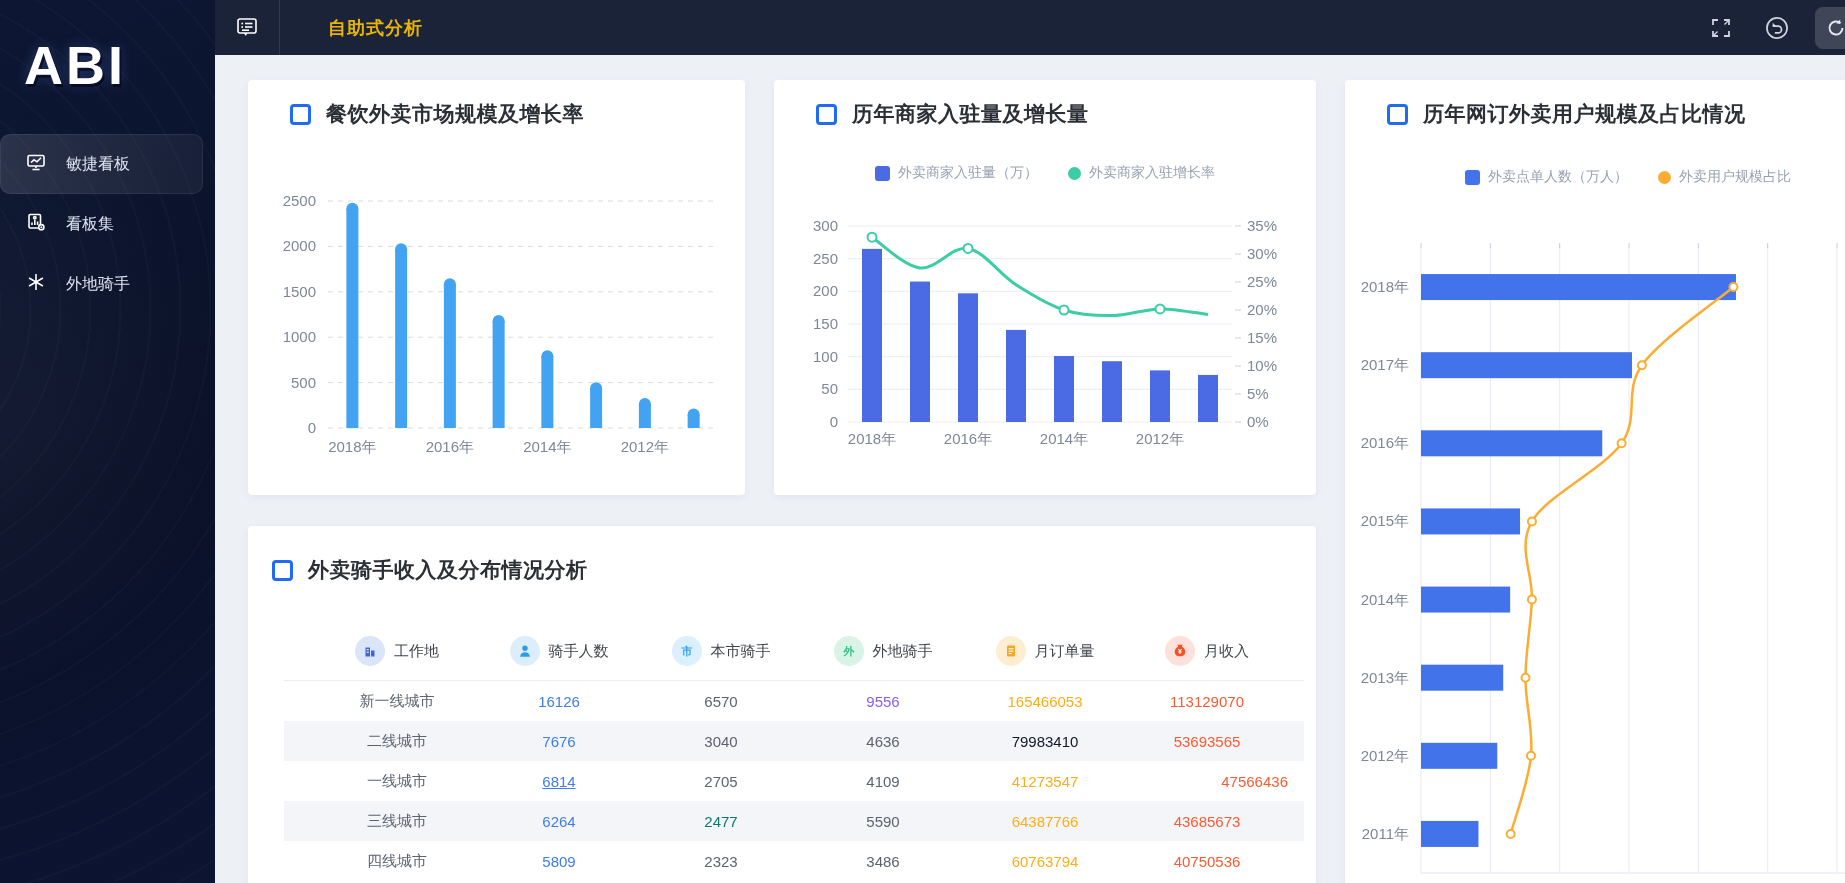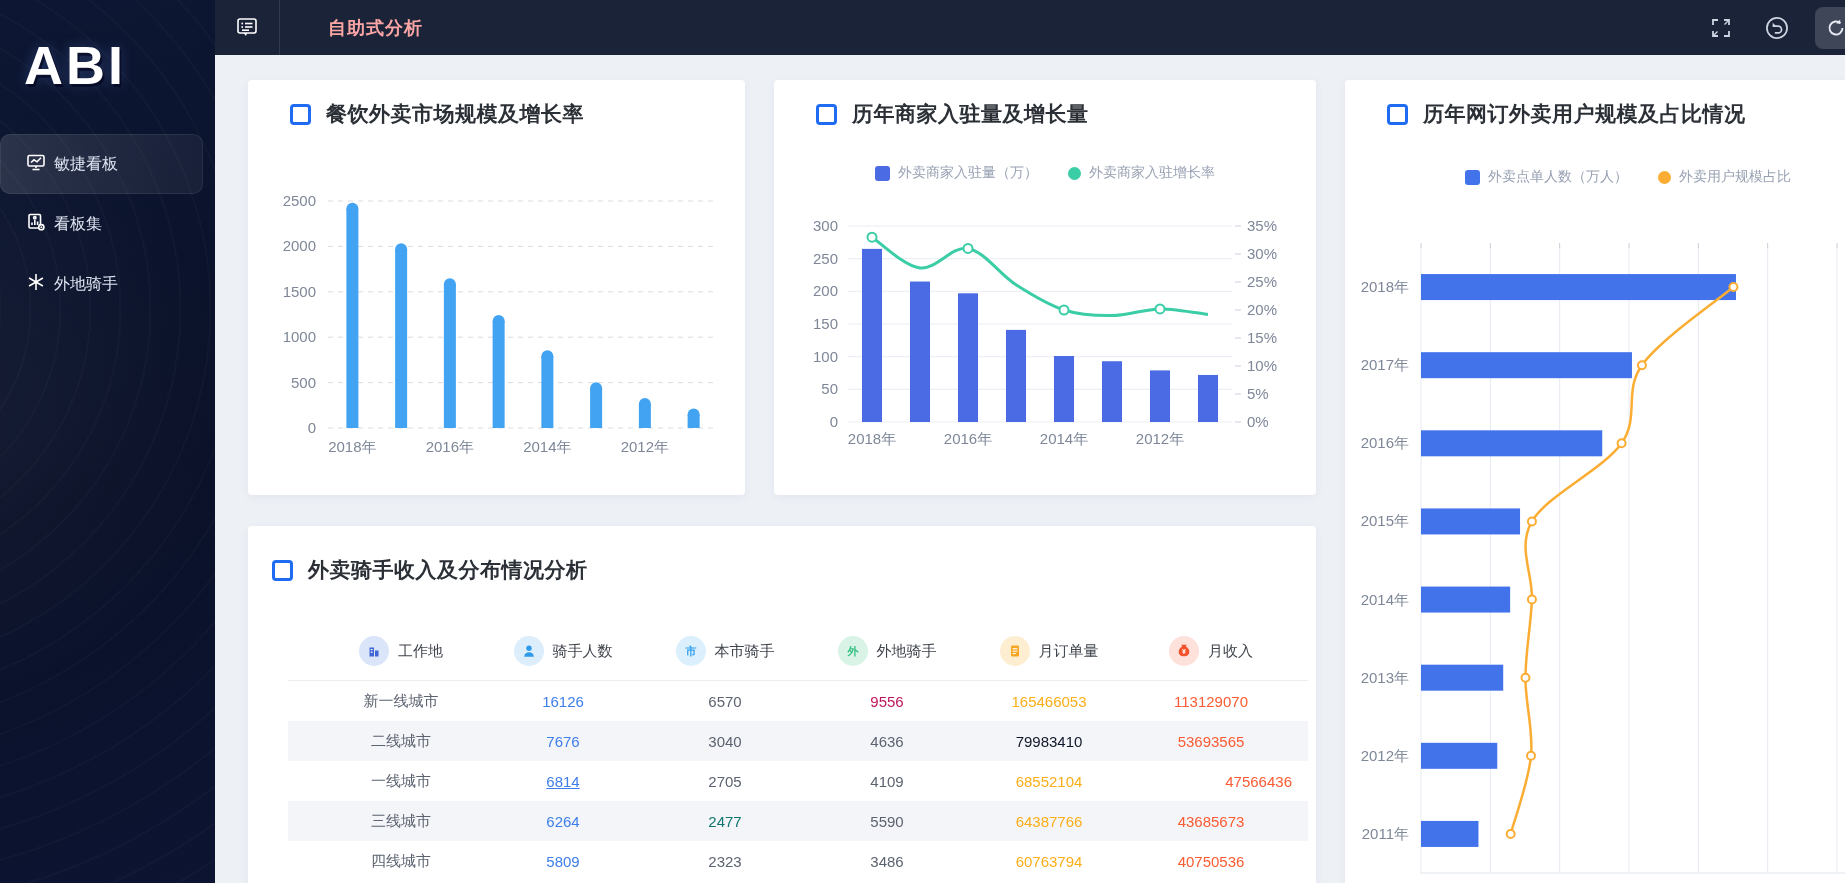--- a/index.html
+++ b/index.html
@@ -6,31 +6,31 @@
     font-family:"Liberation Sans","DejaVu Sans",sans-serif;background:#edf0f5;}
   
   .sidebar{position:absolute;left:0;top:0;width:215px;height:883px;z-index:5;
     background:
       radial-gradient(circle at -40% 45%, rgba(255,255,255,0.05) 0, transparent 55%),
       repeating-radial-gradient(circle at -70% 35%, rgba(255,255,255,0.02) 0 2px, transparent 2px 30px),
       linear-gradient(160deg,#0d1733 0%,#0a1128 55%,#0c1432 100%);}
   .logo{color:#fff;font-size:54px;font-weight:800;letter-spacing:3px;padding:34px 0 0 24px;
     text-shadow:2px 3px 0 rgba(0,0,25,.6),0 0 14px rgba(110,150,255,.28);}
   .menu{margin-top:38px;}
-  .menu-item{display:flex;align-items:center;gap:8px;height:60px;padding-left:26px;
+  .menu-item{display:flex;align-items:center;gap:20px;height:60px;padding-left:26px;
     color:#dfe5f2;font-size:16px;cursor:pointer;margin-right:12px;}
   .menu-item.active{background:linear-gradient(90deg,rgba(255,255,255,.12),rgba(255,255,255,.05));
     border-radius:10px;box-shadow:inset 0 0 0 1px rgba(255,255,255,.07);}
   .menu-item svg{flex:0 0 auto;}
   
   .topbar{position:absolute;left:215px;top:0;width:1630px;height:55px;background:#1a2338;z-index:4;}
   .tb-left{position:absolute;left:0;top:0;height:55px;display:flex;align-items:center;}
   .tb-iconbtn{width:64px;height:55px;display:flex;align-items:center;justify-content:center;cursor:pointer;}
   .tb-divider{width:1px;height:55px;background:rgba(255,255,255,.10);}
-  .tb-title{color:#fca5a5;font-size:18px;font-weight:700;margin-left:48px;letter-spacing:1px;}
+  .tb-title{color:#eab308;font-size:18px;font-weight:700;margin-left:48px;letter-spacing:1px;}
   .tb-right{position:absolute;right:-12px;top:0;height:55px;display:flex;align-items:center;gap:20px;}
   .tb-ic{width:36px;height:36px;display:flex;align-items:center;justify-content:center;cursor:pointer;}
   .tb-ic.tile{background:rgba(255,255,255,.16);border-radius:8px;width:42px;height:42px;}
   
   .main{position:absolute;left:215px;top:55px;width:1630px;height:828px;background:#edf0f5;}
   .card{position:absolute;background:#fff;border-radius:4px;box-shadow:0 2px 10px rgba(20,40,100,.05);}
   #card-market{left:33px;top:25px;width:497px;height:415px;}
   #card-merchants{left:559px;top:25px;width:542px;height:415px;}
   #card-users{left:1130px;top:25px;width:566px;height:830px;}
   #card-riders{left:33px;top:471px;width:1068px;height:420px;}
@@ -42,21 +42,21 @@
     color:#98a1b3;font-size:14px;}
   #card-users .legend{top:88px;}
   .legend-item{display:flex;align-items:center;gap:8px;cursor:pointer;}
   .sw-square{width:15px;height:15px;border-radius:3px;}
   .sw-circle{width:13px;height:13px;border-radius:50%;}
   svg.chart{position:absolute;}
   #chart1{left:18px;top:105px;}
   #chart2{left:18px;top:118px;}
   #chart3{left:0;top:150px;}
   
-  .tbl{position:absolute;left:16px;top:96px;width:100%;}
+  .tbl{position:absolute;left:0;top:96px;width:100%;padding-left:12px;}
   .tbl-head{display:flex;padding:0 40px 0 56px;height:58px;align-items:center;}
   .tbl-head .th{flex:1;display:flex;align-items:center;justify-content:center;gap:9px;
     font-size:15px;color:#40454e;}
   .th-ic{width:30px;height:30px;border-radius:50%;display:flex;align-items:center;justify-content:center;flex:0 0 auto;}
   .tbl-divider{height:1px;background:#ececec;margin:0 24px;}
   .tbl-body{margin:0 24px;}
   .tr{display:flex;height:40px;align-items:center;padding:0 16px 0 32px;}
   .tr.alt{background:#f4f5f8;}
   .td{flex:1;text-align:center;font-size:15px;}
 </style>
@@ -377,38 +377,38 @@
             </span>
      <span>月收入</span>
           </div>
         </div>
       <div class="tbl-divider"></div>
       <div class="tbl-body" id="tbl-body">
           <div class="tr">
             <div class="td" style="color: rgb(92, 99, 112);">新一线城市</div>
             <div class="td" style="color: rgb(61, 126, 235);">16126</div>
             <div class="td" style="color: rgb(92, 99, 112);">6570</div>
-            <div class="td" style="color: #be185d;">9556</div>
+            <div class="td" style="color: #8b5cf6;">9556</div>
             <div class="td" style="color: rgb(251, 174, 23);">165466053</div>
             <div class="td" style="color: rgb(251, 91, 51);">113129070</div>
           </div>
           <div class="tr alt">
             <div class="td" style="color: rgb(92, 99, 112);">二线城市</div>
             <div class="td" style="color: rgb(61, 126, 235);">7676</div>
             <div class="td" style="color: rgb(92, 99, 112);">3040</div>
             <div class="td" style="color: rgb(92, 99, 112);">4636</div>
             <div class="td" style="color: #0f172a;">79983410</div>
             <div class="td" style="color: rgb(251, 91, 51);">53693565</div>
           </div>
           <div class="tr">
             <div class="td" style="color: rgb(92, 99, 112);">一线城市</div>
             <div class="td" style="color: rgb(61, 126, 235); text-decoration: underline;">6814</div>
             <div class="td" style="color: rgb(92, 99, 112);">2705</div>
             <div class="td" style="color: rgb(92, 99, 112);">4109</div>
-            <div class="td" style="color: rgb(251, 174, 23);">68552104</div>
+            <div class="td" style="color: rgb(251, 174, 23);">41273547</div>
             <div class="td" style="color: rgb(251, 91, 51); text-align: right;">47566436</div>
           </div>
           <div class="tr alt">
             <div class="td" style="color: rgb(92, 99, 112);">三线城市</div>
             <div class="td" style="color: rgb(61, 126, 235);">6264</div>
             <div class="td" style="color: #0f766e;">2477</div>
             <div class="td" style="color: rgb(92, 99, 112);">5590</div>
             <div class="td" style="color: rgb(251, 174, 23);">64387766</div>
             <div class="td" style="color: rgb(251, 91, 51);">43685673</div>
           </div>

